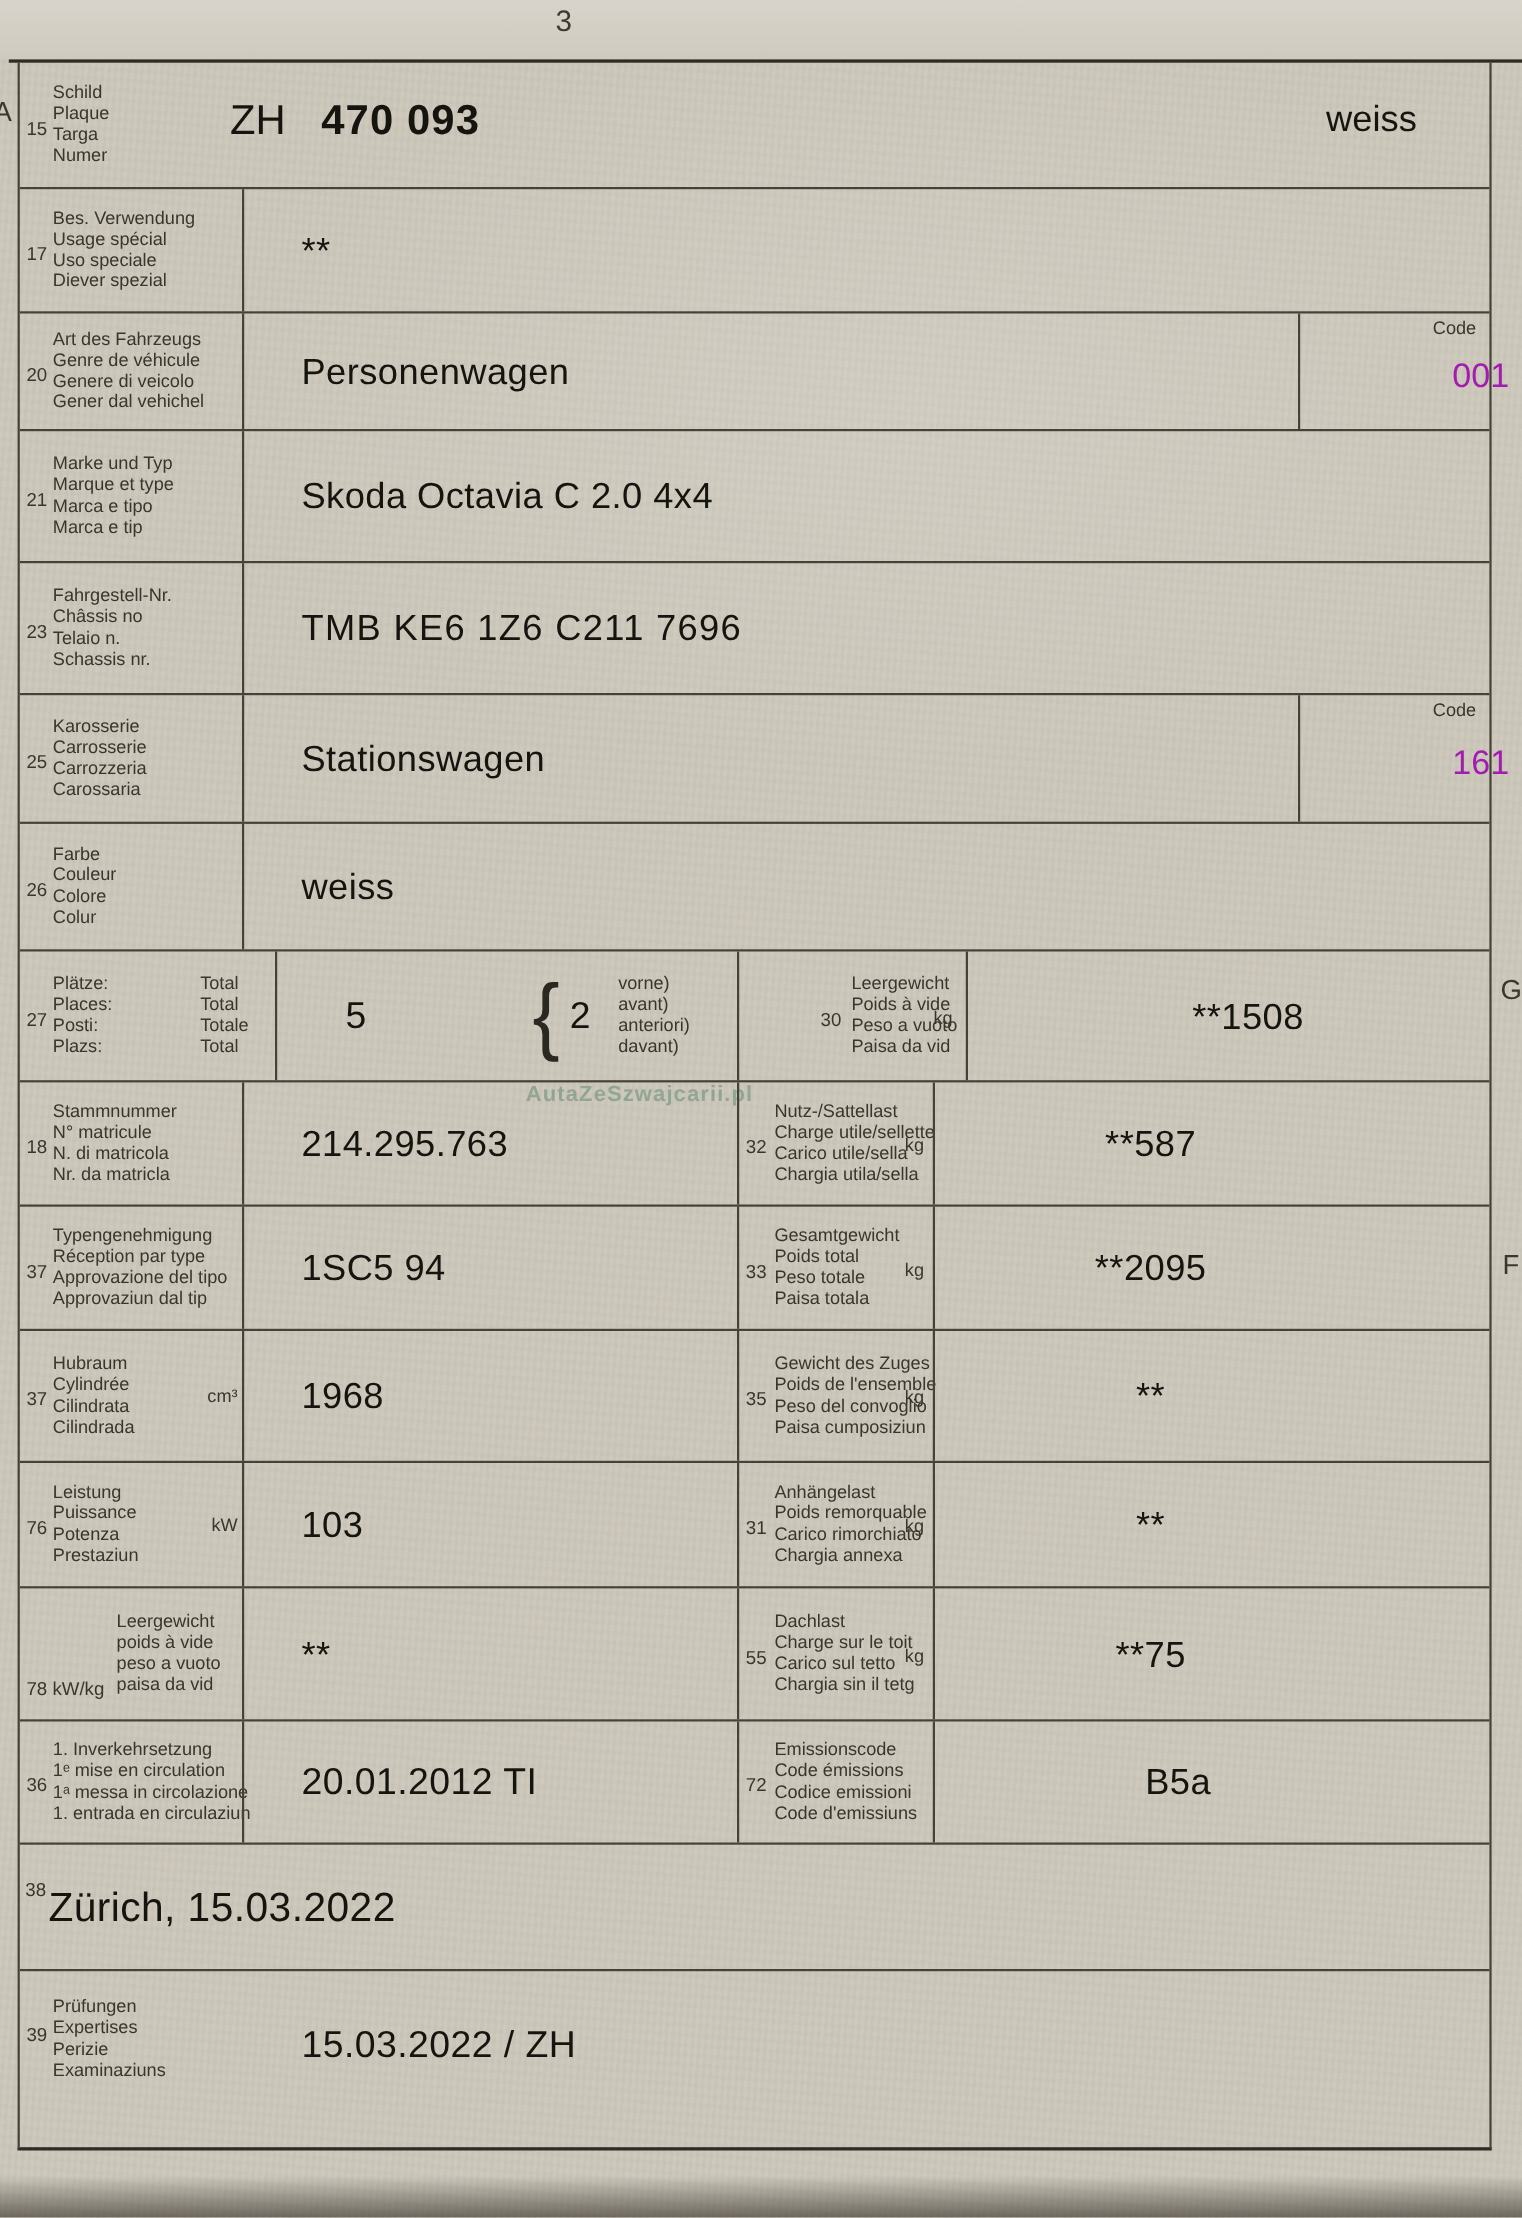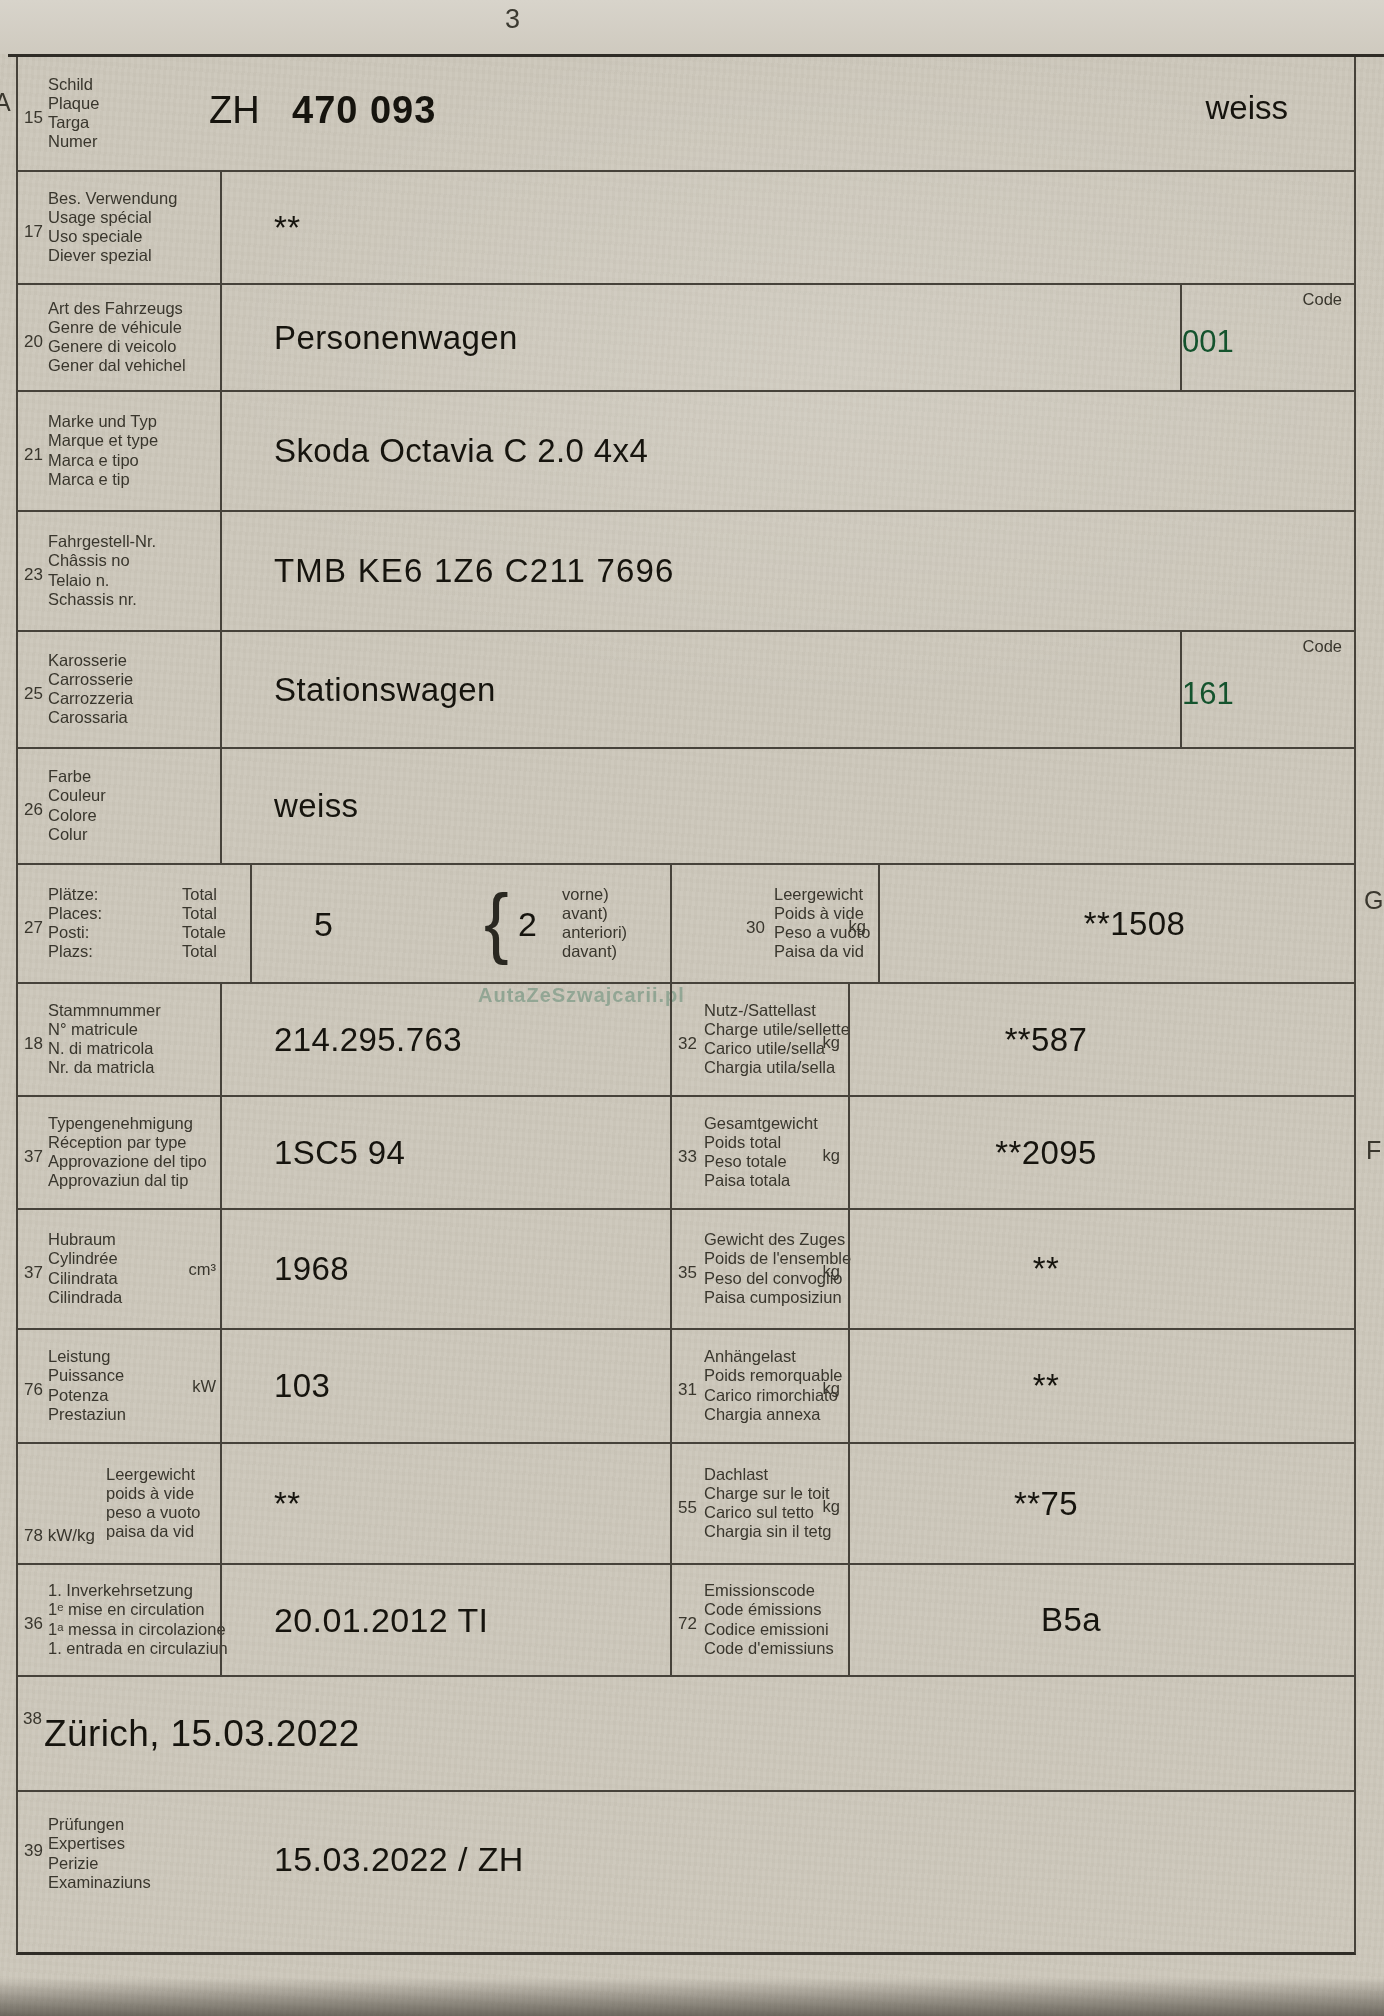--- a/index.html
+++ b/index.html
@@ -29,21 +29,21 @@
   .stack2{position:absolute;font-size:16.5px;line-height:1.17;white-space:pre-line;color:#39362d;}
   .lunit{position:absolute;left:148px;width:50px;text-align:right;top:50%;transform:translateY(-45%);font-size:16.5px;color:#39362d;}
   .runit{position:absolute;left:756px;width:66px;text-align:right;top:50%;transform:translateY(-38%);font-size:16.5px;color:#39362d;}
   .rnum{left:660px;}
   .rlabels{left:686px;width:160px;}
   .val{position:absolute;font-size:33px;color:#16140e;letter-spacing:0.4px;}
   .lval{left:256px;top:50%;transform:translateY(-50%);}
   .rval{left:830px;top:50%;transform:translateY(-50%);width:506px;box-sizing:border-box;padding-right:110px;text-align:center;}
   .code{position:absolute;left:1162px;top:0;bottom:0;width:174px;border-left:2px solid #46423a;}
   .code-label{position:absolute;right:14px;top:5px;font-size:16.5px;color:#39362d;}
-  .code-val{position:absolute;left:0;width:100%;top:50%;transform:translateY(-40%);text-align:left;font-size:31px;color:#14532d;}
+  .code-val{position:absolute;left:16px;width:100%;top:50%;transform:translateY(-40%);text-align:right;font-size:31px;color:#a21caf;}
   .plate-prefix{position:absolute;left:191px;top:50%;transform:translateY(-58%);font-size:38px;color:#16140e;}
   .plate-num{position:absolute;left:274px;top:50%;transform:translateY(-58%);font-size:38px;font-weight:bold;color:#16140e;letter-spacing:1px;}
   .row15-right{position:absolute;right:66px;top:50%;transform:translateY(-65%);font-size:33px;color:#16140e;}
   .brace{position:absolute;left:466px;top:50%;transform:translateY(-52%) scaleY(1.05);font-size:74px;font-weight:100;color:#2a2821;}
   .num78{position:absolute;left:6px;top:50%;transform:translateY(-50%);font-size:17px;color:#39362d;margin-top:32px;}
 </style>
 </head>
 <body>
 
 <div class="topband"></div>

